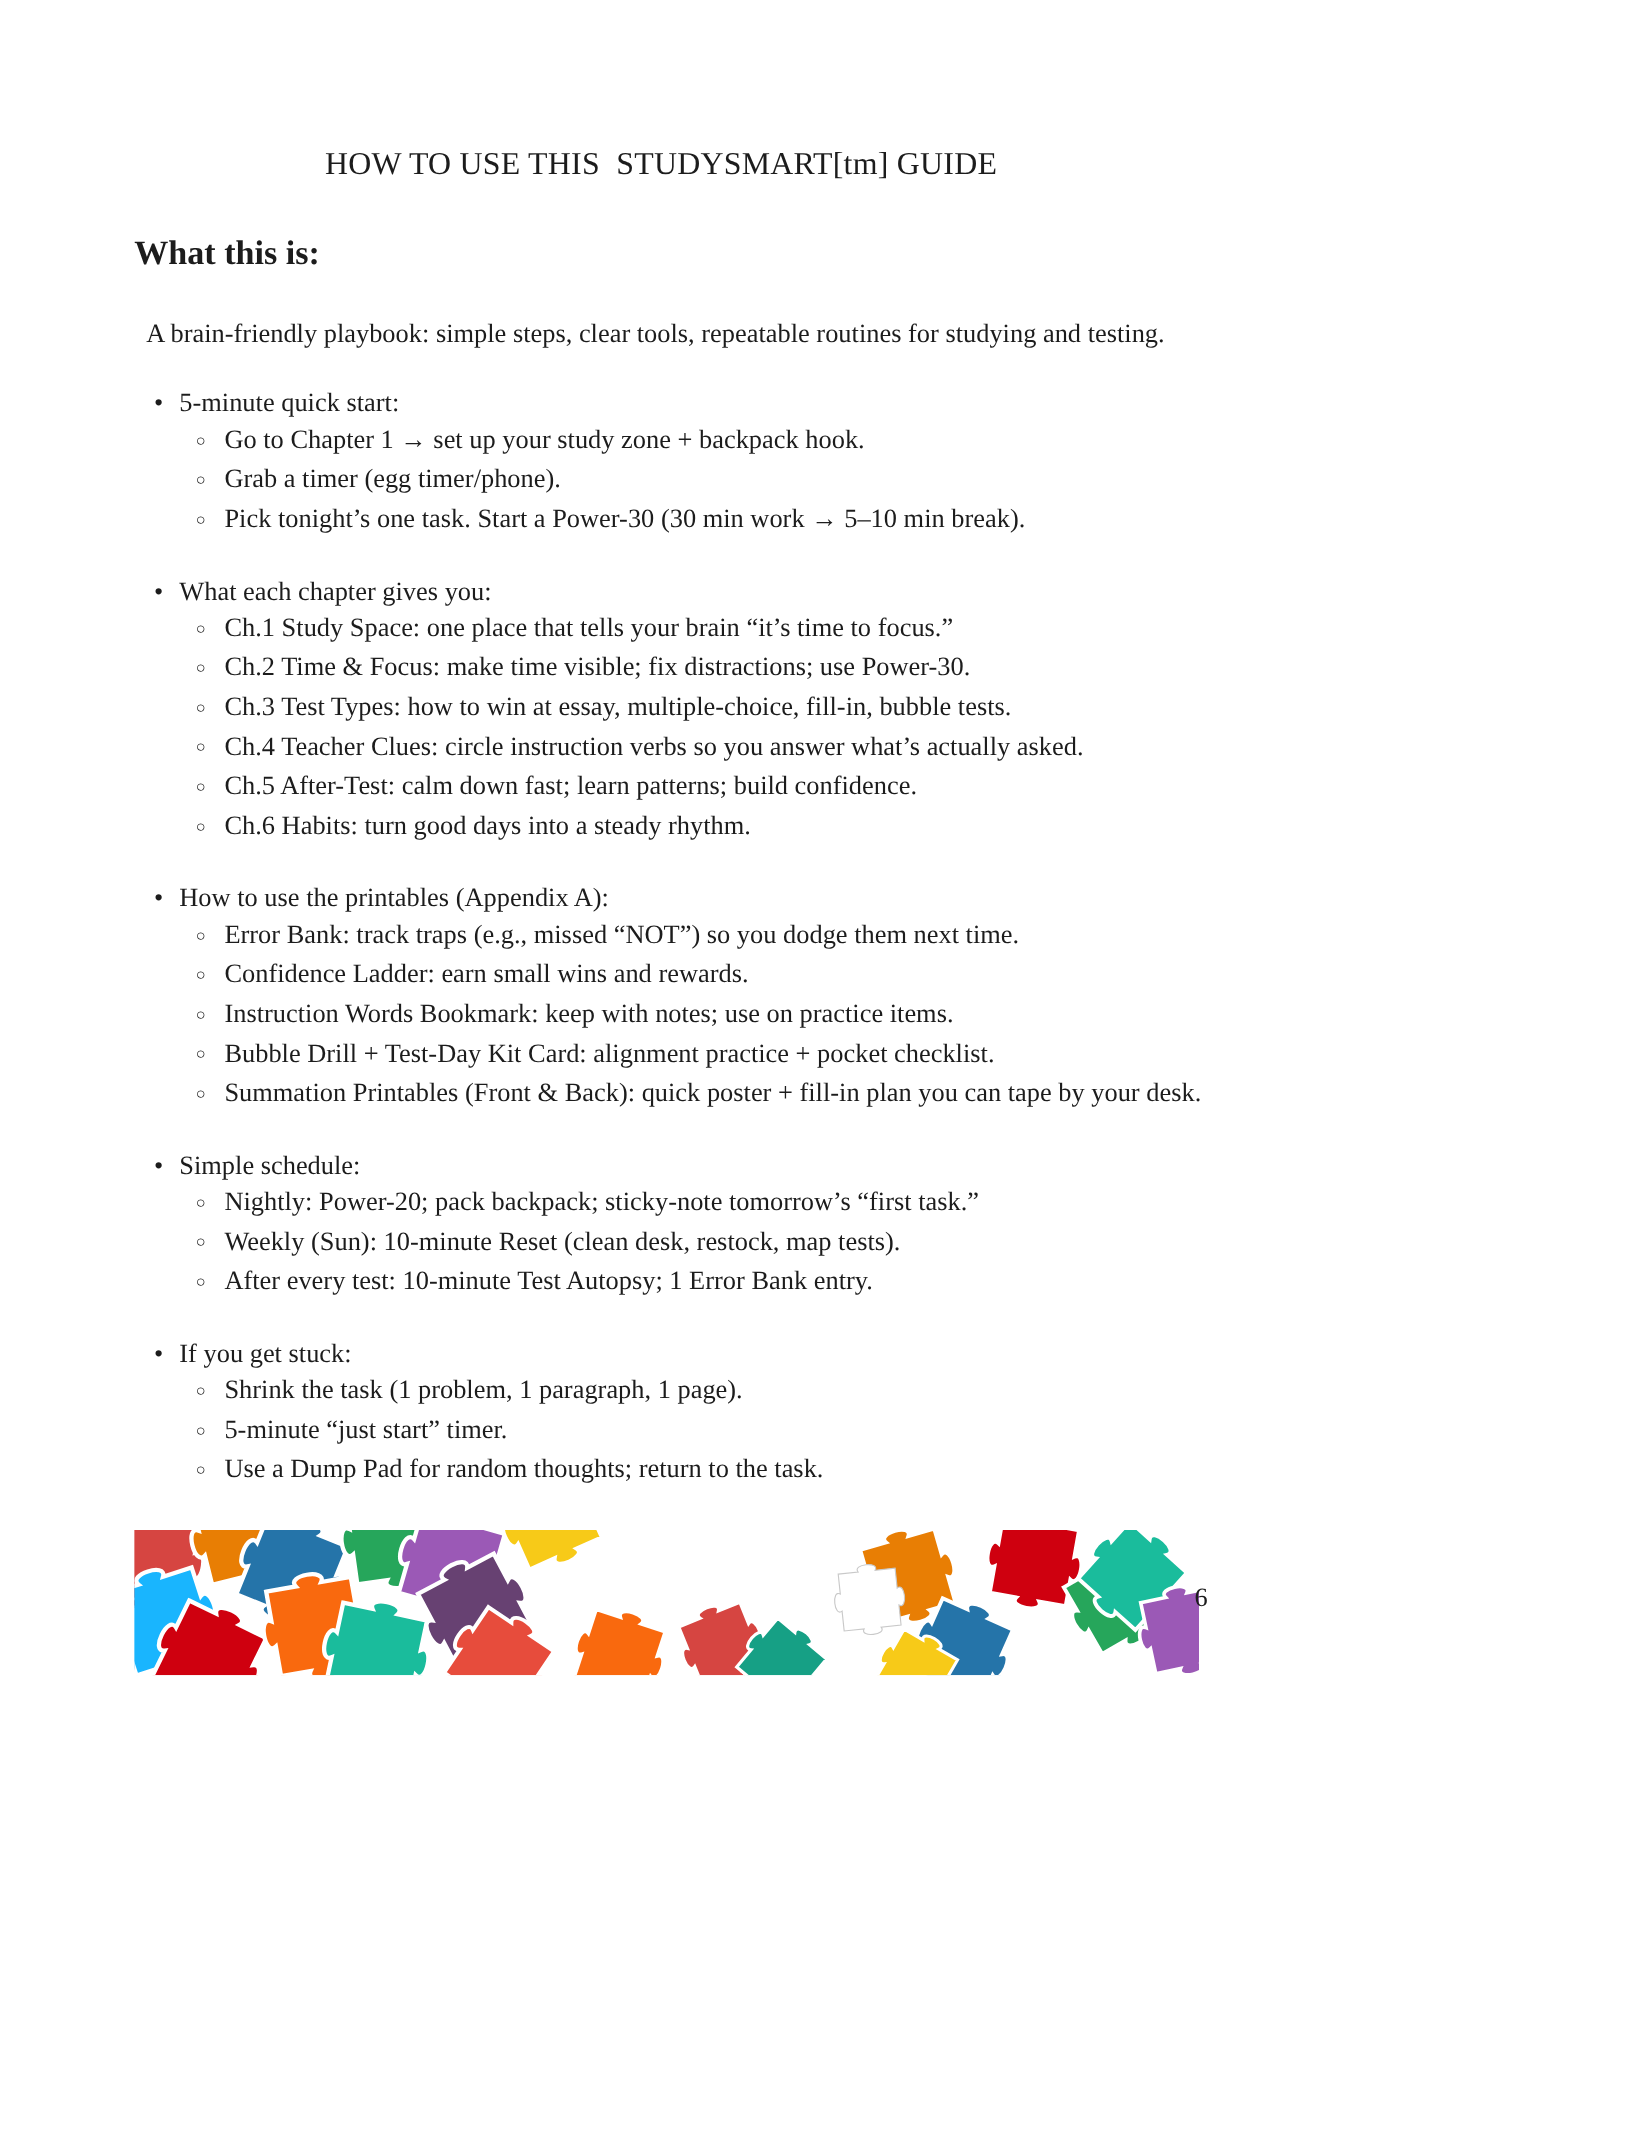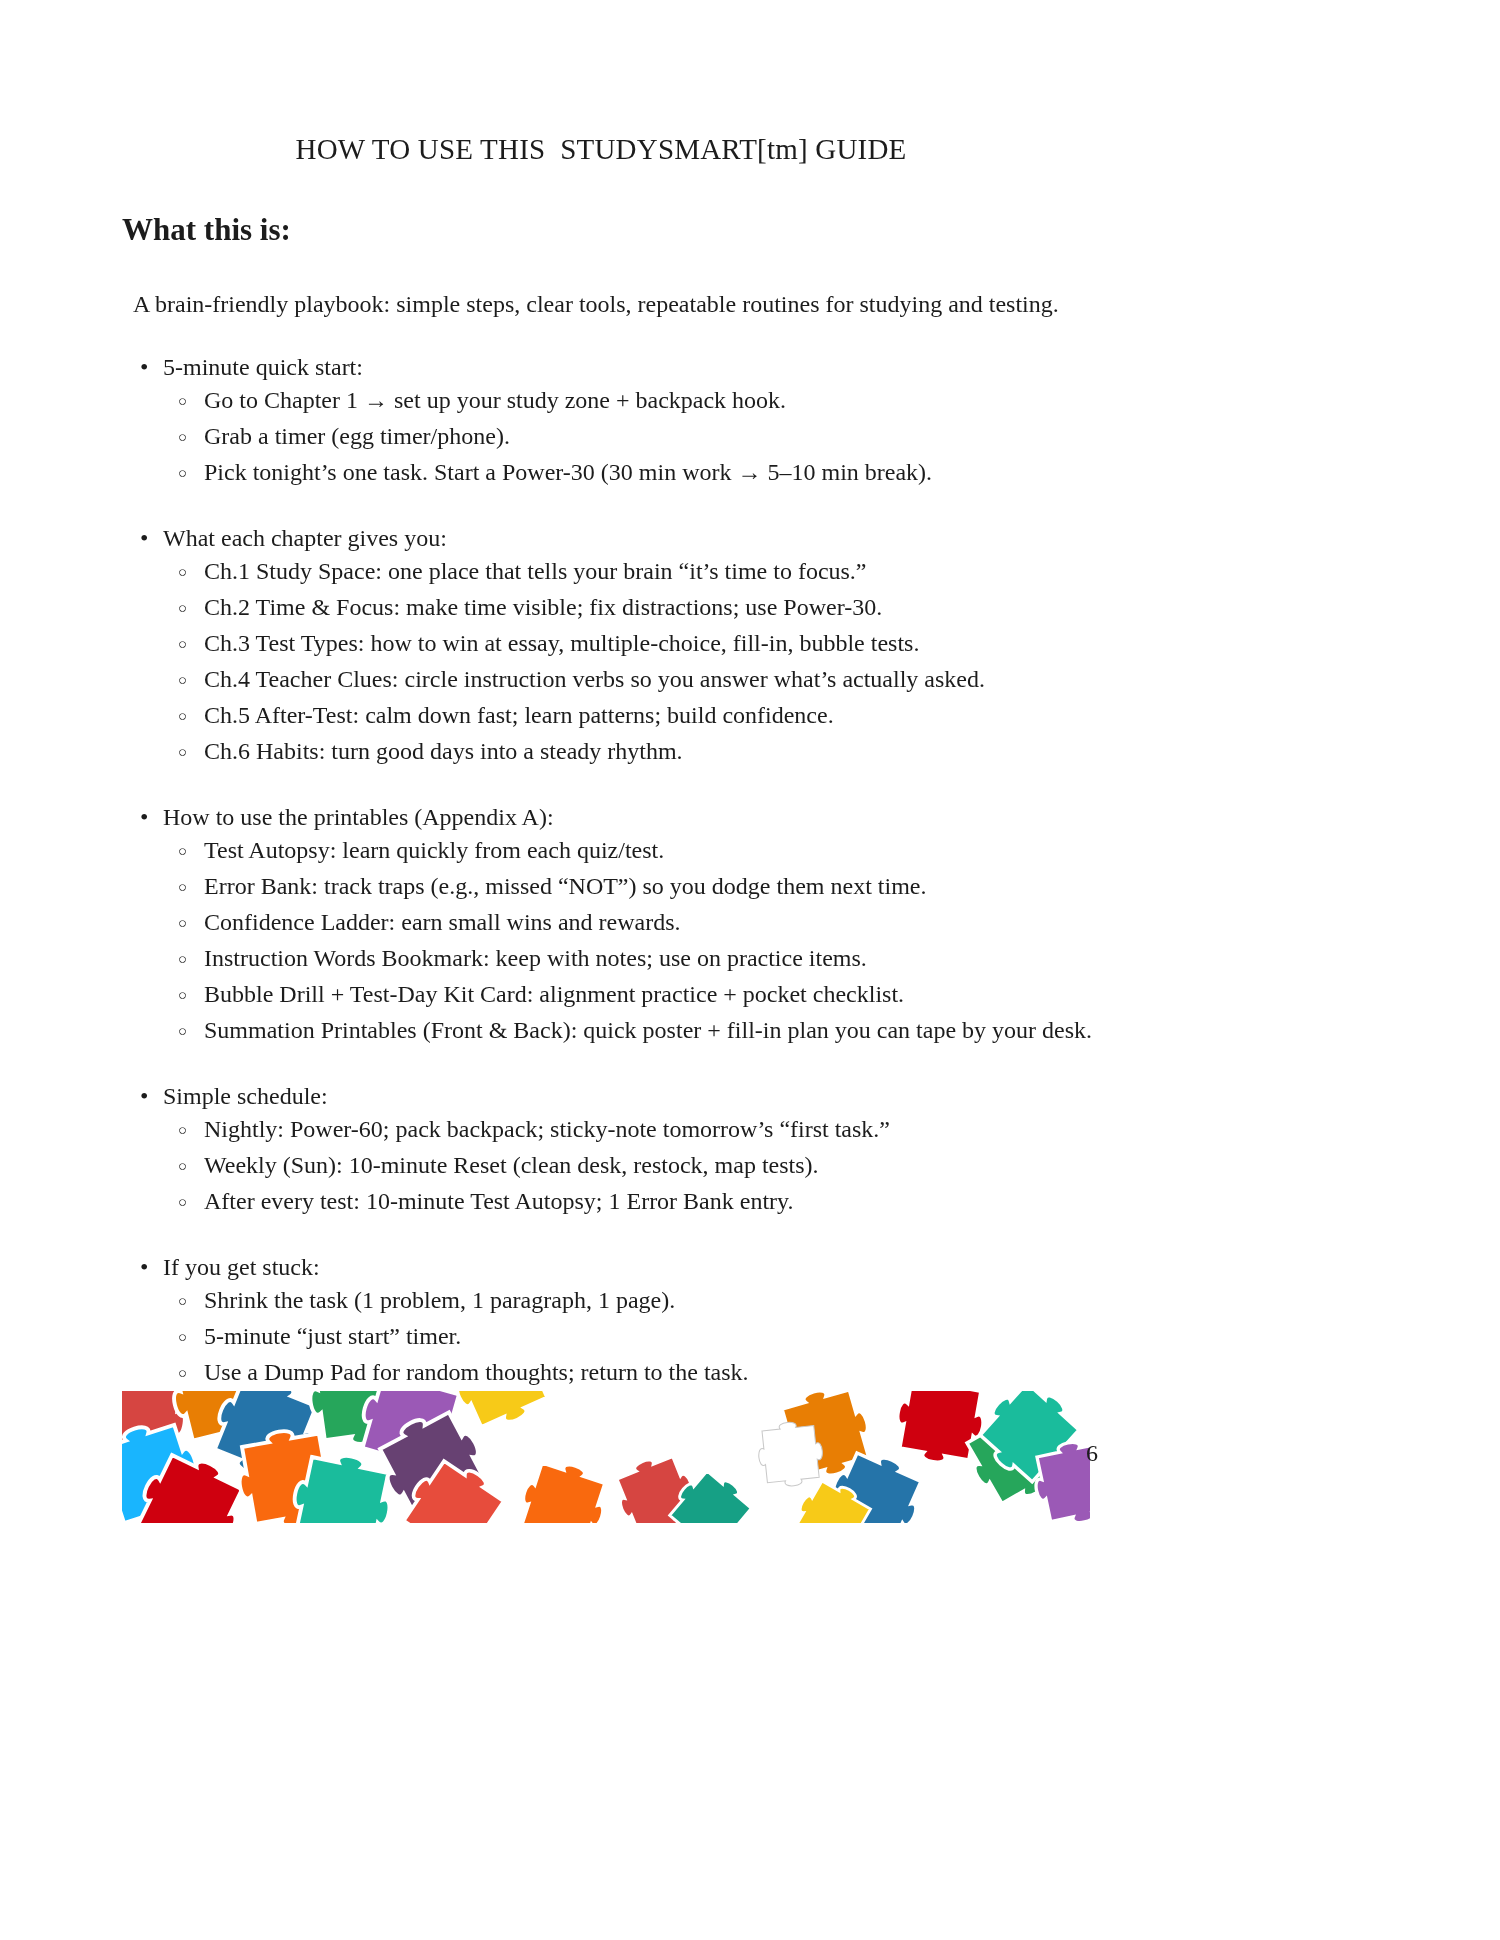--- a/index.html
+++ b/index.html
@@ -135,24 +135,20 @@
       </div>
   </section>
 
   <section class="bullet-section">
     <div class="b1">
         <span class="marker1"></span>
         <span class="t">How to use the printables (Appendix A):</span>
       </div>
     <div class="b2">
         <span class="marker2"></span>
-        <span class="t">Test Autopsy: learn quickly from each quiz/test.</span>
-      </div>
-    <div class="b2">
-        <span class="marker2"></span>
         <span class="t">Error Bank: track traps (e.g., missed “NOT”) so you dodge them next time.</span>
       </div>
     <div class="b2">
         <span class="marker2"></span>
         <span class="t">Confidence Ladder: earn small wins and rewards.</span>
       </div>
     <div class="b2">
         <span class="marker2"></span>
         <span class="t">Instruction Words Bookmark: keep with notes; use on practice items.</span>
       </div>
@@ -166,21 +162,21 @@
       </div>
   </section>
 
   <section class="bullet-section">
     <div class="b1">
         <span class="marker1"></span>
         <span class="t">Simple schedule:</span>
       </div>
     <div class="b2">
         <span class="marker2"></span>
-        <span class="t">Nightly: Power-60; pack backpack; sticky-note tomorrow’s “first task.”</span>
+        <span class="t">Nightly: Power-20; pack backpack; sticky-note tomorrow’s “first task.”</span>
       </div>
     <div class="b2">
         <span class="marker2"></span>
         <span class="t">Weekly (Sun): 10-minute Reset (clean desk, restock, map tests).</span>
       </div>
     <div class="b2">
         <span class="marker2"></span>
         <span class="t">After every test: 10-minute Test Autopsy; 1 Error Bank entry.</span>
       </div>
   </section>

